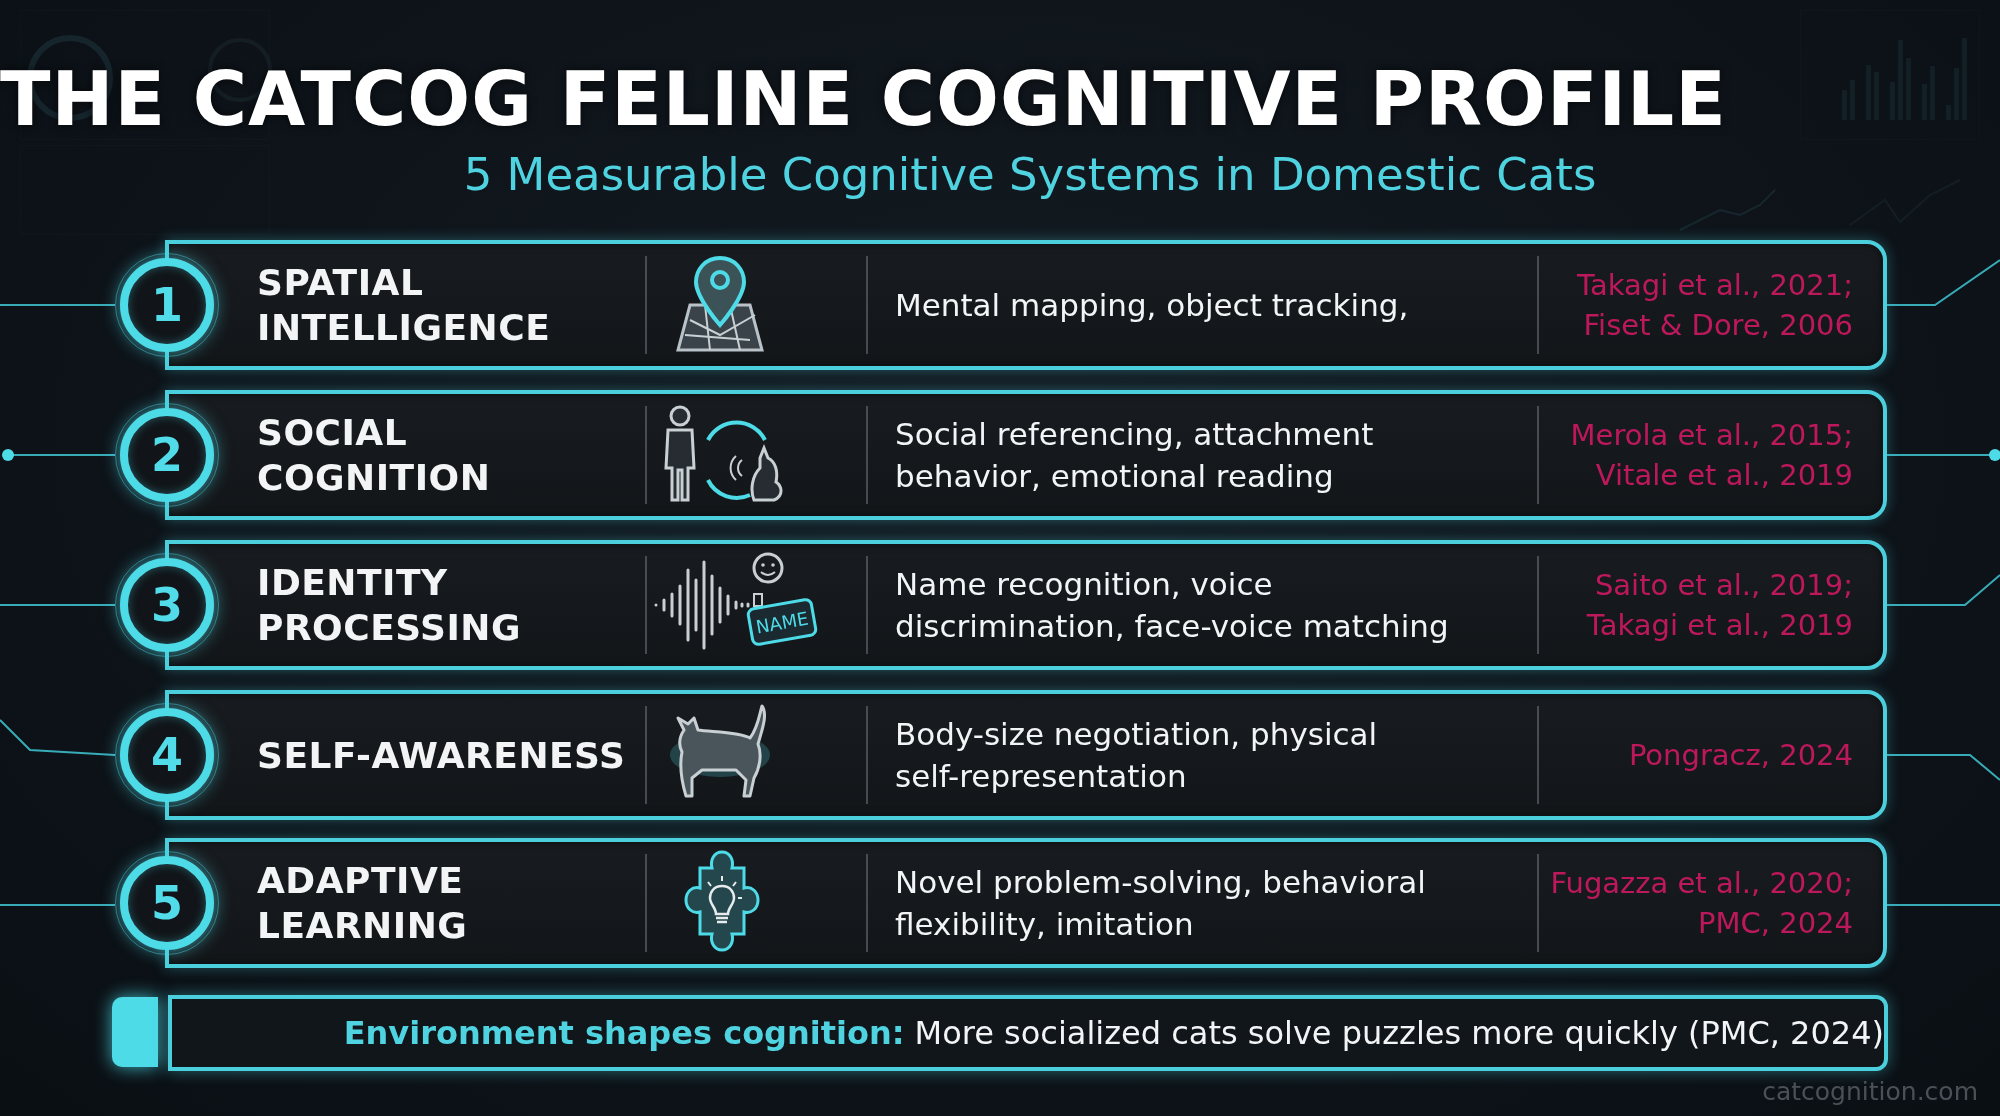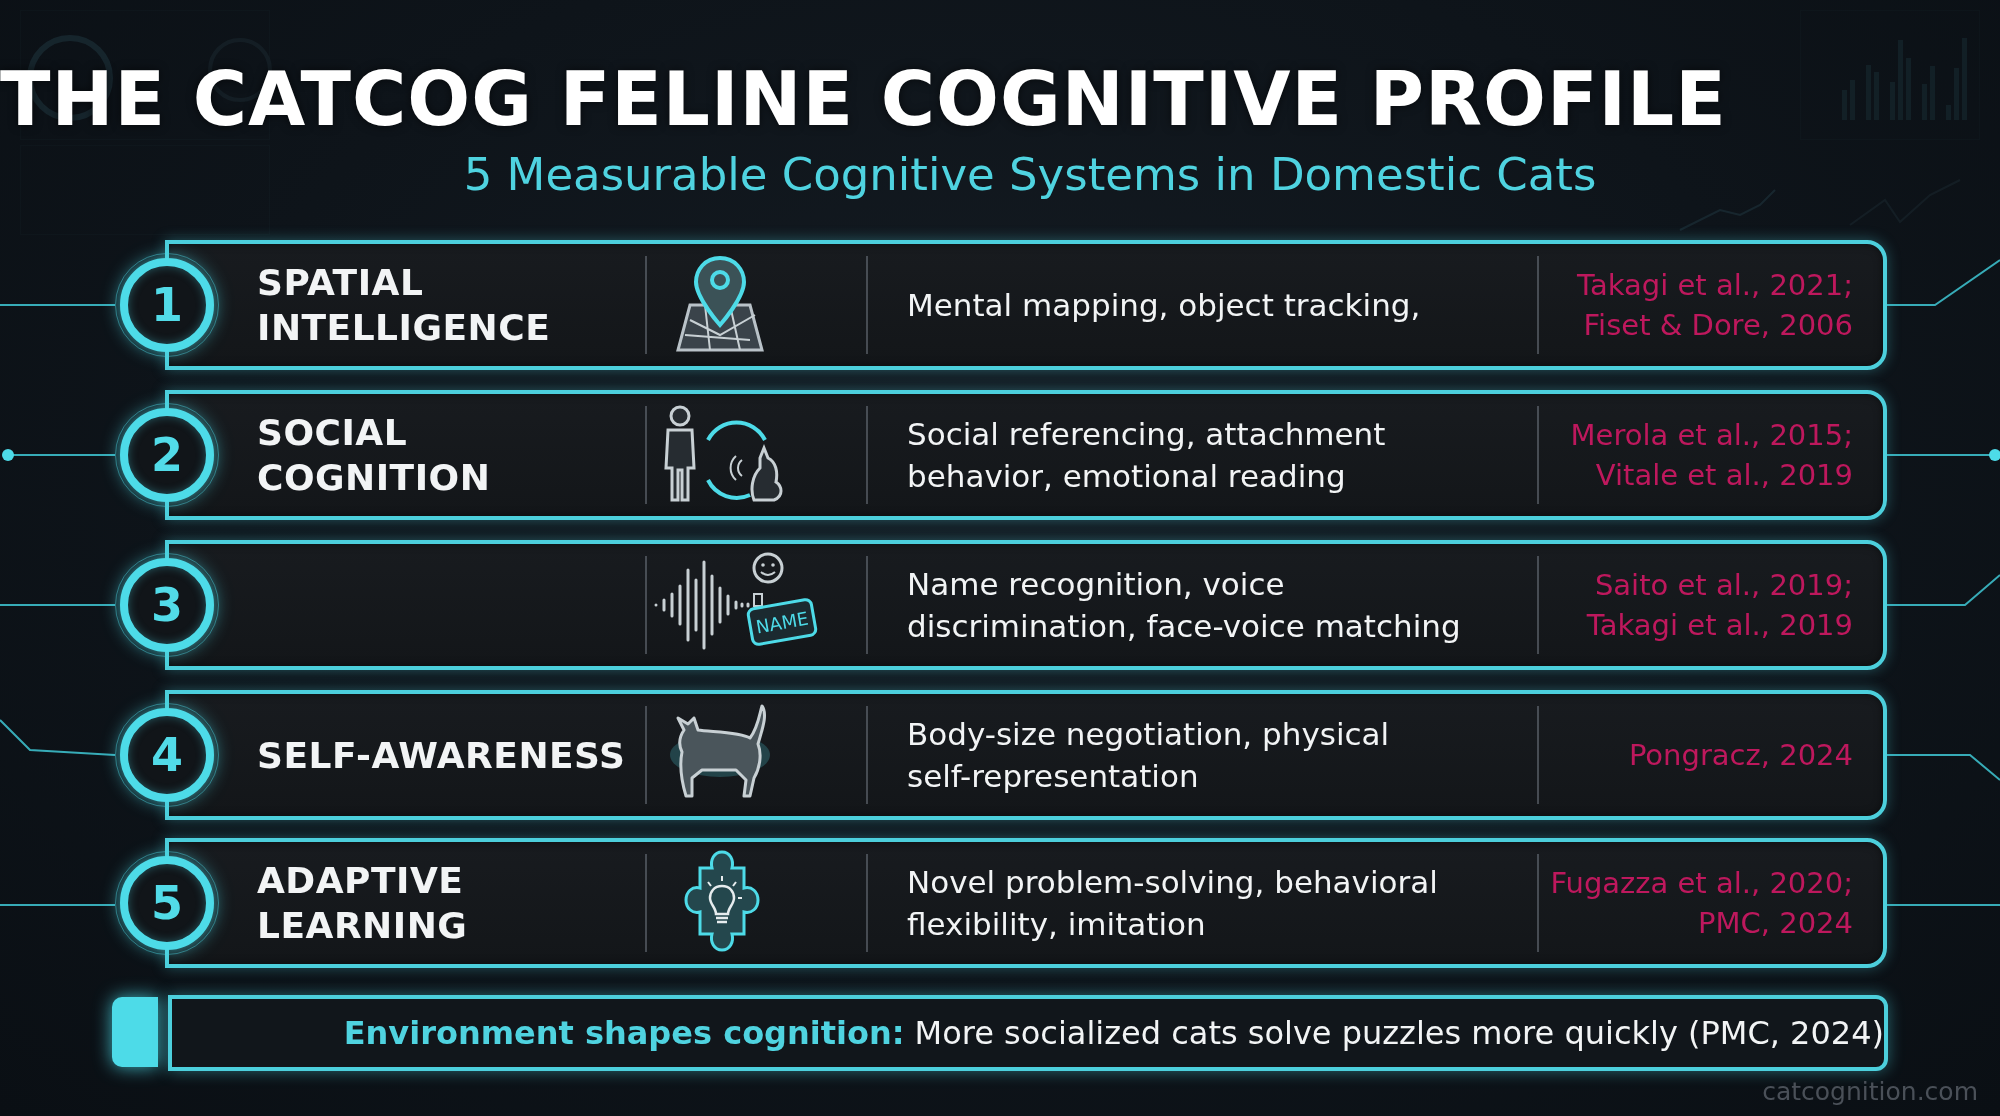--- a/index.html
+++ b/index.html
@@ -68,21 +68,21 @@
     background: rgba(130,140,150,0.45);
   }
   .icon {
     position: absolute; left: 530px; top: 10px; width: 150px; height: 110px;
     display: flex; align-items: center; justify-content: center;
   }
   .desc {
     position: absolute; left: 780px; top: 0; bottom: 0; width: 620px;
     display: flex; align-items: center;
     font-family: "DejaVu Sans", sans-serif;
-    font-size: 31px; line-height: 42px; color: #f2f4f5; margin-left: 12px;
+    font-size: 31px; line-height: 42px; color: #f2f4f5;
   }
   .cite {
     position: absolute; right: 34px; top: 0; bottom: 0; width: 330px;
     display: flex; align-items: center; justify-content: flex-end;
     text-align: right;
     font-family: "DejaVu Sans", sans-serif;
     font-size: 29px; line-height: 40px; color: #be185d;
   }
 
   .circuit { position: absolute; pointer-events: none; }
@@ -231,20 +231,26 @@
         <div>Merola et al., 2015;</div>
         <div>Vitale et al., 2019</div>
       </div>
   </div>
 </div>
 
 <div class="row" style="top:540px">
   <div class="card"></div>
   <div class="badge-ring"></div>
   <div class="badge">3</div>
+  <div class="name">
+    <div>
+        <div>IDENTITY</div>
+        <div>PROCESSING</div>
+      </div>
+  </div>
   <div class="divider" style="left:530px"></div>
   <div class="icon" style="left:535px;width:170px;">
     <svg width="170" height="110" viewBox="0 0 170 110">
       <g stroke="#c8d0d4" stroke-width="3" stroke-linecap="round">
         <line x1="6" y1="55" x2="6" y2="55"></line>
           <line x1="14" y1="50" x2="14" y2="60"></line>
         <line x1="22" y1="44" x2="22" y2="66"></line>
           <line x1="30" y1="36" x2="30" y2="74"></line>
         <line x1="38" y1="20" x2="38" y2="90"></line>
           <line x1="46" y1="30" x2="46" y2="80"></line>

